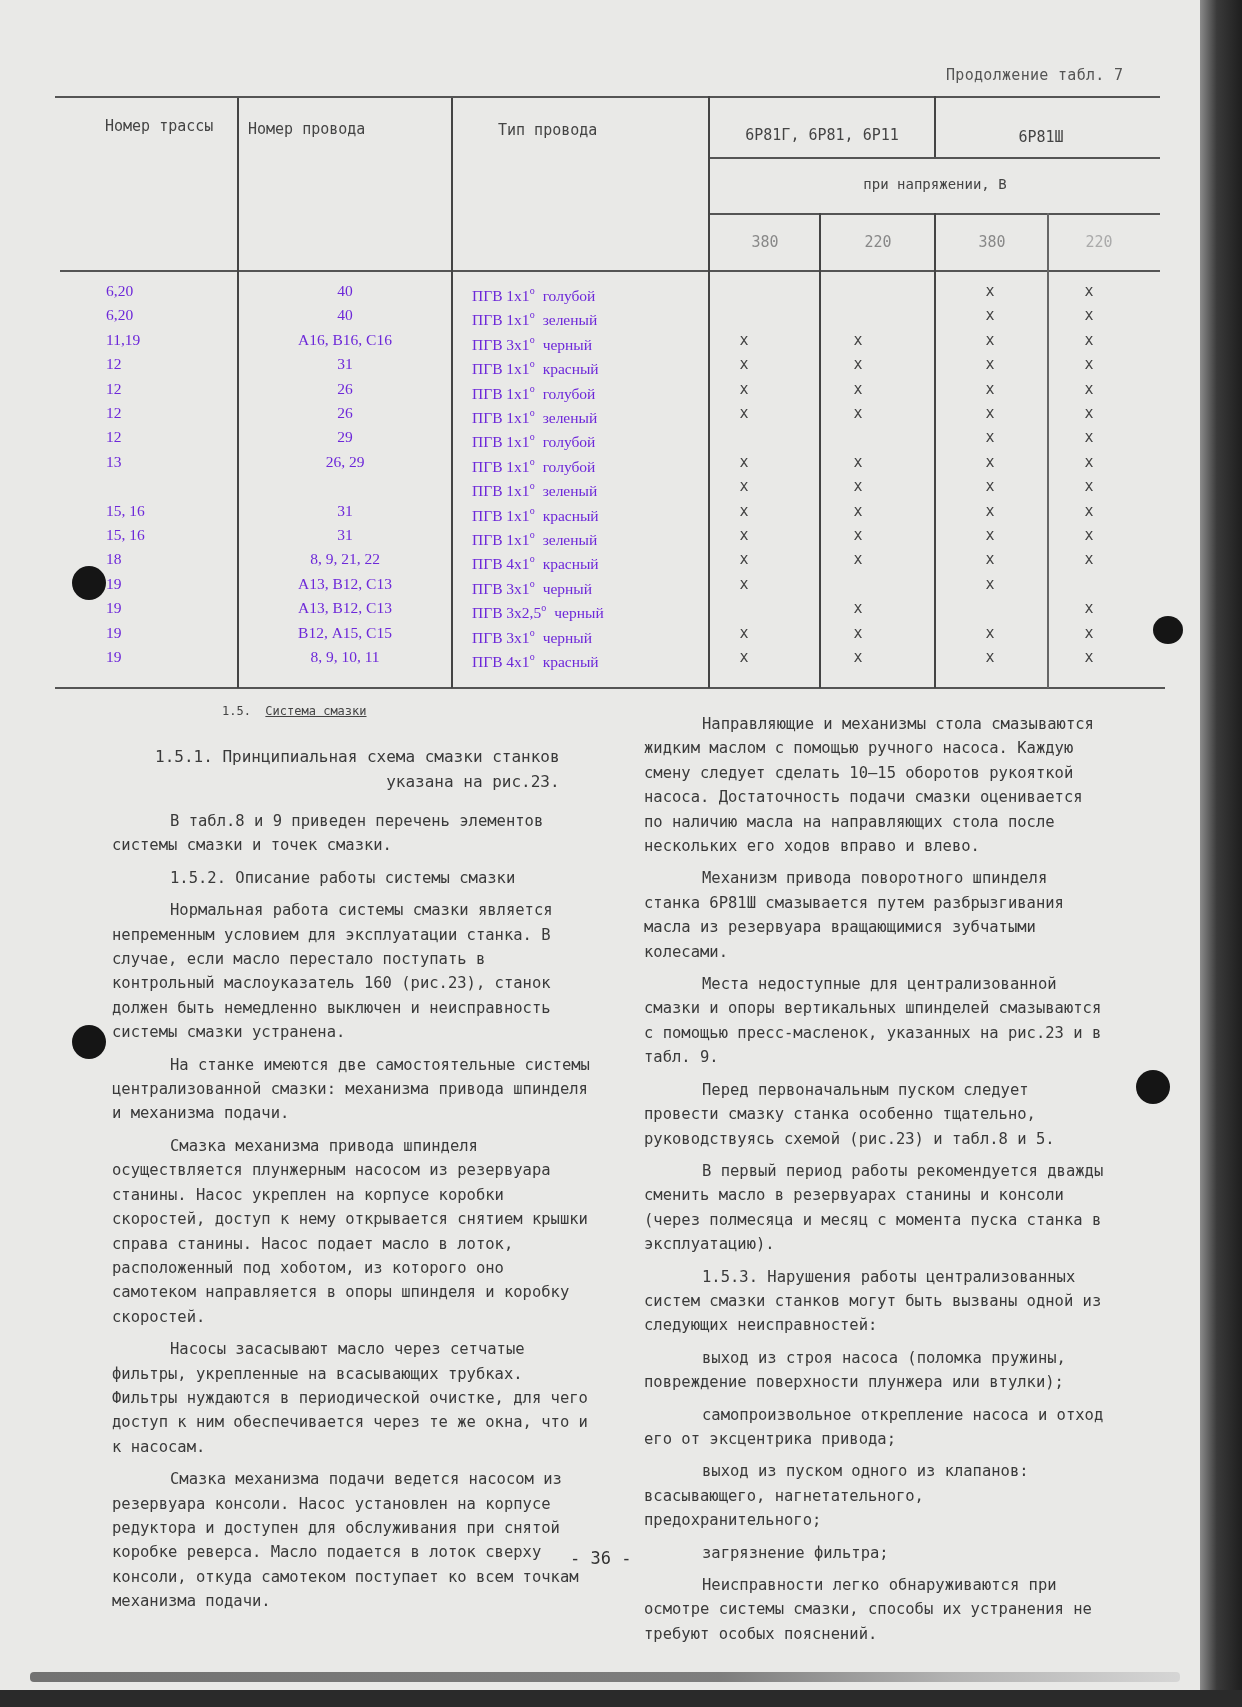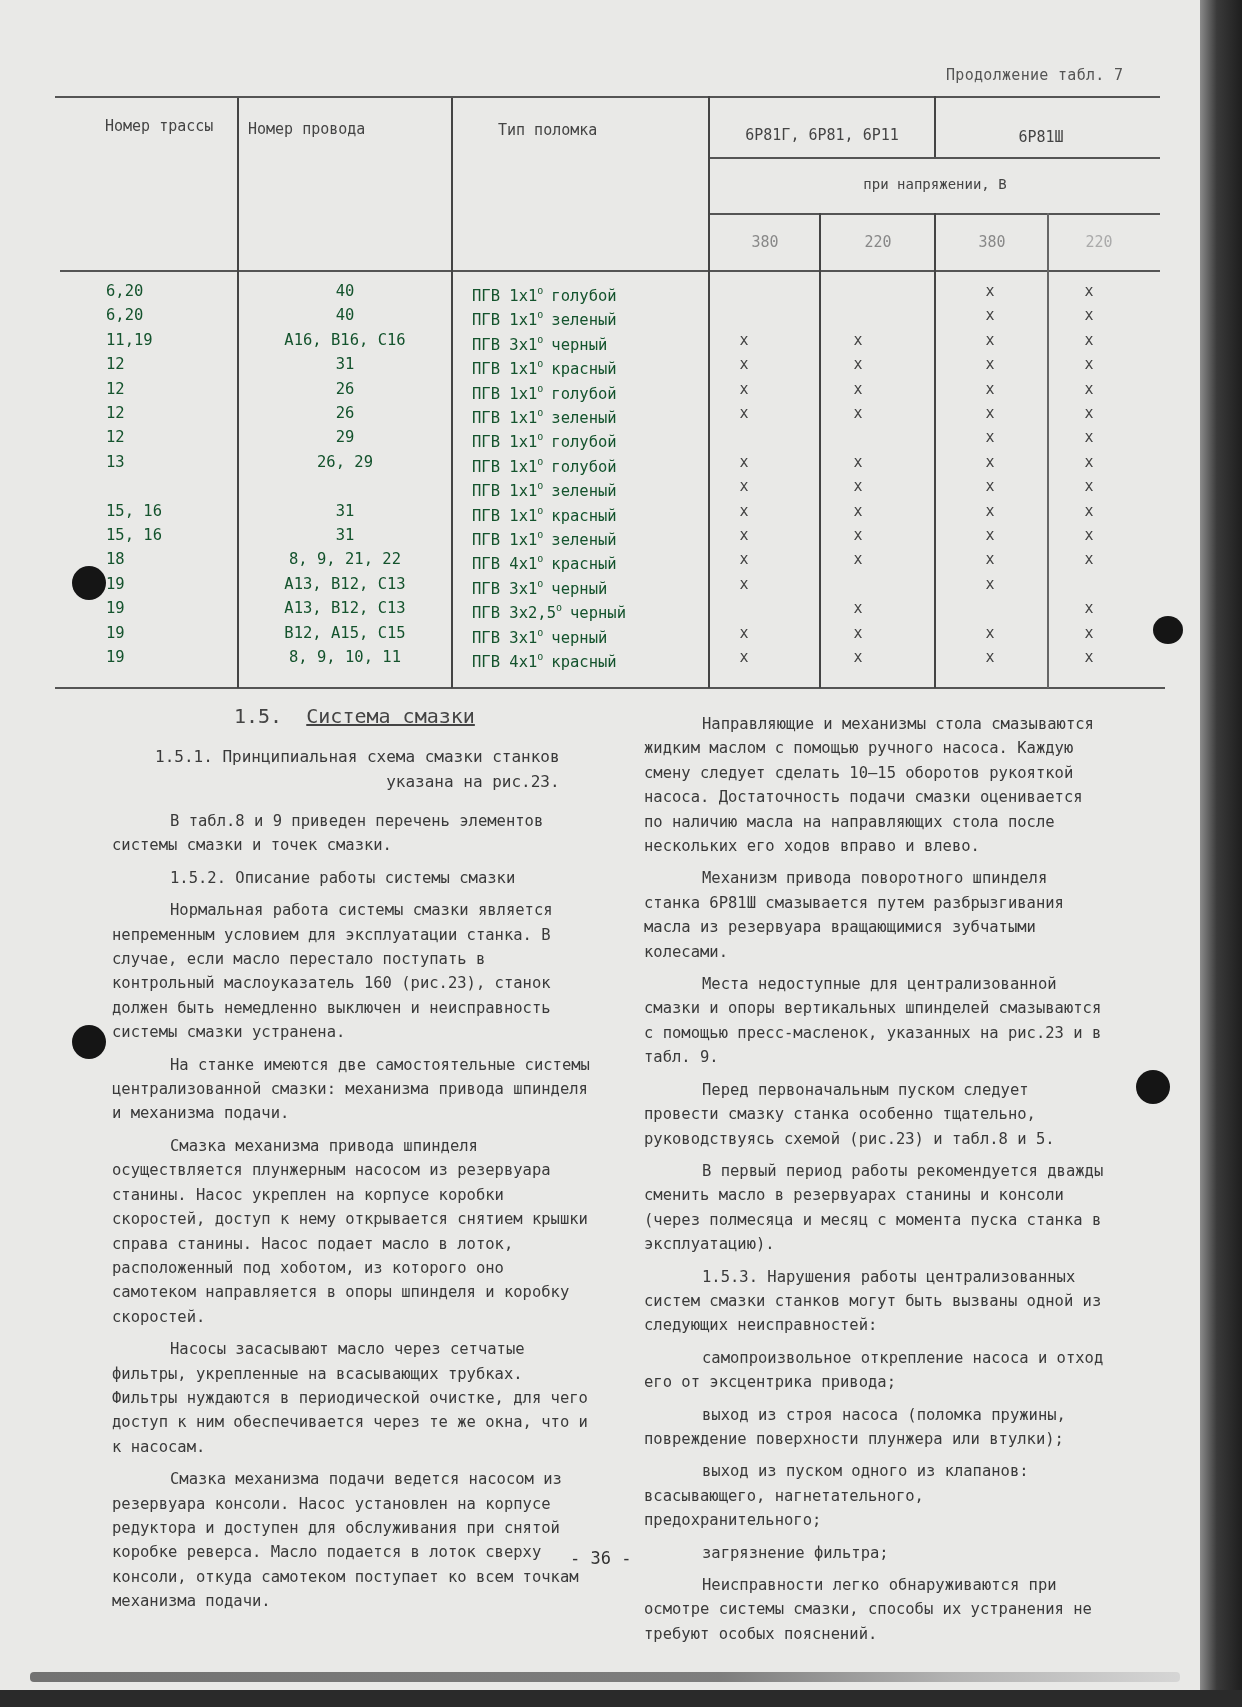--- a/index.html
+++ b/index.html
@@ -36,32 +36,33 @@
     position: absolute; left: 946px; top: 66px;
     font-size: 15px; color: #555; letter-spacing: 0.3px;
   }
   .hline { position: absolute; background: #555; height: 1.5px; }
   .vline { position: absolute; background: #444; width: 1.5px; }
   .hdr {
     position: absolute; font-size: 15px; color: #444; white-space: nowrap;
   }
   .hdr.light { color: #888; }
   .cell {
-    position: absolute; font-size: 15.5px; color: #14532d; white-space: nowrap;
+    position: absolute; font-size: 15.5px; color: #6d28d9; white-space: nowrap;
     line-height: 24px;
+    font-family: Liberation Serif, serif;
   }
   .cell.center { text-align: center; }
   .cell sup { font-size: 10px; vertical-align: 7px; }
   .mark { position: absolute; font-size: 15px; color: #444; width: 20px; text-align: center; line-height: 24px; }
   .text-col {
     position: absolute; font-size: 15.5px; line-height: 24.4px; color: #3a3a3a;
   }
   .text-col p { margin: 8px; text-indent: 58px; }
   .sec-title {
-    position: absolute; left: 222px; top: 704px; font-size: 20px; color: #444; margin-left: 12px;
+    position: absolute; left: 222px; top: 704px; font-size: 12px; color: #444;
   }
   .sec-title .u { text-decoration: underline; }
   .sub1 {
     position: absolute; left: 155px; top: 744px; font-size: 16px; line-height: 25px; color: #3a3a3a; text-align: right;
   }
   .sub1 .l2 { padding-left: 66px; }
   .page-num {
     position: absolute; left: 570px; top: 1548px; font-size: 17px; color: #333;
   }
 </style>
@@ -82,21 +83,21 @@
     <div class="vline" style="left:237px; top:98px; height:590px;"></div>
     <div class="vline" style="left:451px; top:98px; height:590px;"></div>
     <div class="vline" style="left:708px; top:96px; height:592px;"></div>
     <div class="vline" style="left:819px; top:213px; height:475px;"></div>
     <div class="vline" style="left:934px; top:96px; height:61px;"></div>
     <div class="vline" style="left:934px; top:213px; height:475px;"></div>
     <div class="vline" style="left:1047px; top:213px; height:475px; background:#666;"></div>
 
     <div class="hdr" style="left:105px; top:117px;">Номер трассы</div>
     <div class="hdr" style="left:248px; top:120px;">Номер провода</div>
-    <div class="hdr" style="left:498px; top:121px;">Тип поломка</div>
+    <div class="hdr" style="left:498px; top:121px;">Тип провода</div>
     <div class="hdr" style="left:710px; top:126px; width:224px; text-align:center;">6Р81Г, 6Р81, 6Р11</div>
     <div class="hdr" style="left:936px; top:128px; width:210px; text-align:center;">6Р81Ш</div>
     <div class="hdr" style="left:710px; top:176px; width:450px; text-align:center; font-size:14px;">при напряжении, В</div>
     <div class="hdr light" style="left:710px; top:233px; width:110px; text-align:center;">380</div>
     <div class="hdr light" style="left:821px; top:233px; width:114px; text-align:center;">220</div>
     <div class="hdr light" style="left:936px; top:233px; width:112px; text-align:center;">380</div>
     <div class="hdr light" style="left:1049px; top:233px; width:100px; text-align:center; color:#aaa;">220</div>
 
     <div id="table-body">
         <div class="cell" style="left:106px; top:279px;">6,20</div>
@@ -232,22 +233,22 @@
       <p>Насосы засасывают масло через сетчатые фильтры, укрепленные на всасывающих трубках. Фильтры нуждаются в периодической очистке, для чего доступ к ним обеспечивается через те же окна, что и к насосам.</p>
       <p>Смазка механизма подачи ведется насосом из резервуара консоли. Насос установлен на корпусе редуктора и доступен для обслуживания при снятой коробке реверса. Масло подается в лоток сверху консоли, откуда самотеком поступает ко всем точкам механизма подачи.</p>
     </div>
   <div class="text-col" id="right-col" style="left:636px; top:704px; width:480px;">
       <p>Направляющие и механизмы стола смазываются жидким маслом с помощью ручного насоса. Каждую смену следует сделать 10–15 оборотов рукояткой насоса. Достаточность подачи смазки оценивается по наличию масла на направляющих стола после нескольких его ходов вправо и влево.</p>
       <p>Механизм привода поворотного шпинделя станка 6Р81Ш смазывается путем разбрызгивания масла из резервуара вращающимися зубчатыми колесами.</p>
       <p>Места недоступные для централизованной смазки и опоры вертикальных шпинделей смазываются с помощью пресс-масленок, указанных на рис.23 и в табл. 9.</p>
       <p>Перед первоначальным пуском следует провести смазку станка особенно тщательно, руководствуясь схемой (рис.23) и табл.8 и 5.</p>
       <p>В первый период работы рекомендуется дважды сменить масло в резервуарах станины и консоли (через полмесяца и месяц с момента пуска станка в эксплуатацию).</p>
       <p>1.5.3. Нарушения работы централизованных систем смазки станков могут быть вызваны одной из следующих неисправностей:</p>
+      <p>выход из строя насоса (поломка пружины, повреждение поверхности плунжера или втулки);</p>
       <p>самопроизвольное открепление насоса и отход его от эксцентрика привода;</p>
-      <p>выход из строя насоса (поломка пружины, повреждение поверхности плунжера или втулки);</p>
       <p>выход из пуском одного из клапанов: всасывающего, нагнетательного, предохранительного;</p>
       <p>загрязнение фильтра;</p>
       <p>Неисправности легко обнаруживаются при осмотре системы смазки, способы их устранения не требуют особых пояснений.</p>
     </div>
 
   <div class="page-num">- 36 -</div>
 
   <div class="bottom-smudge"></div>
 </div>
 

